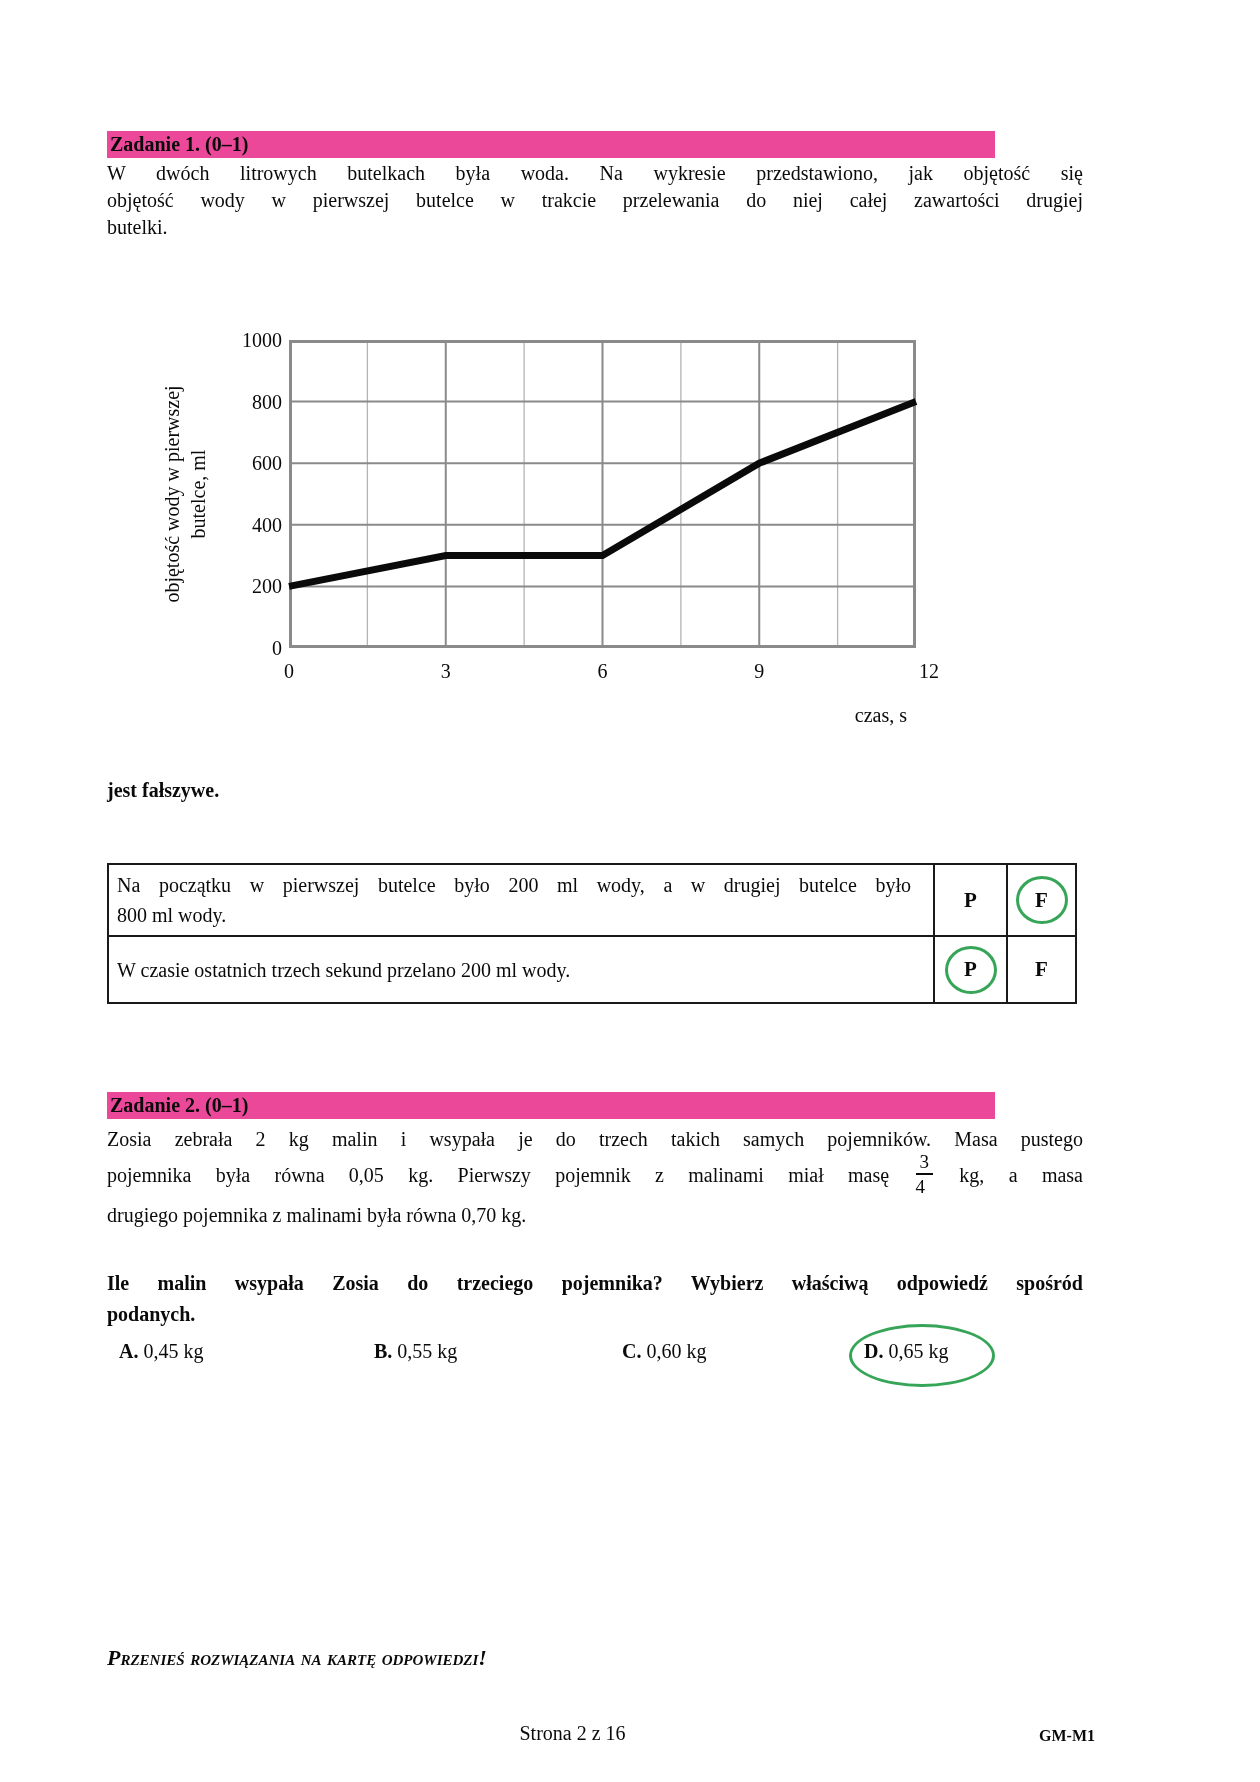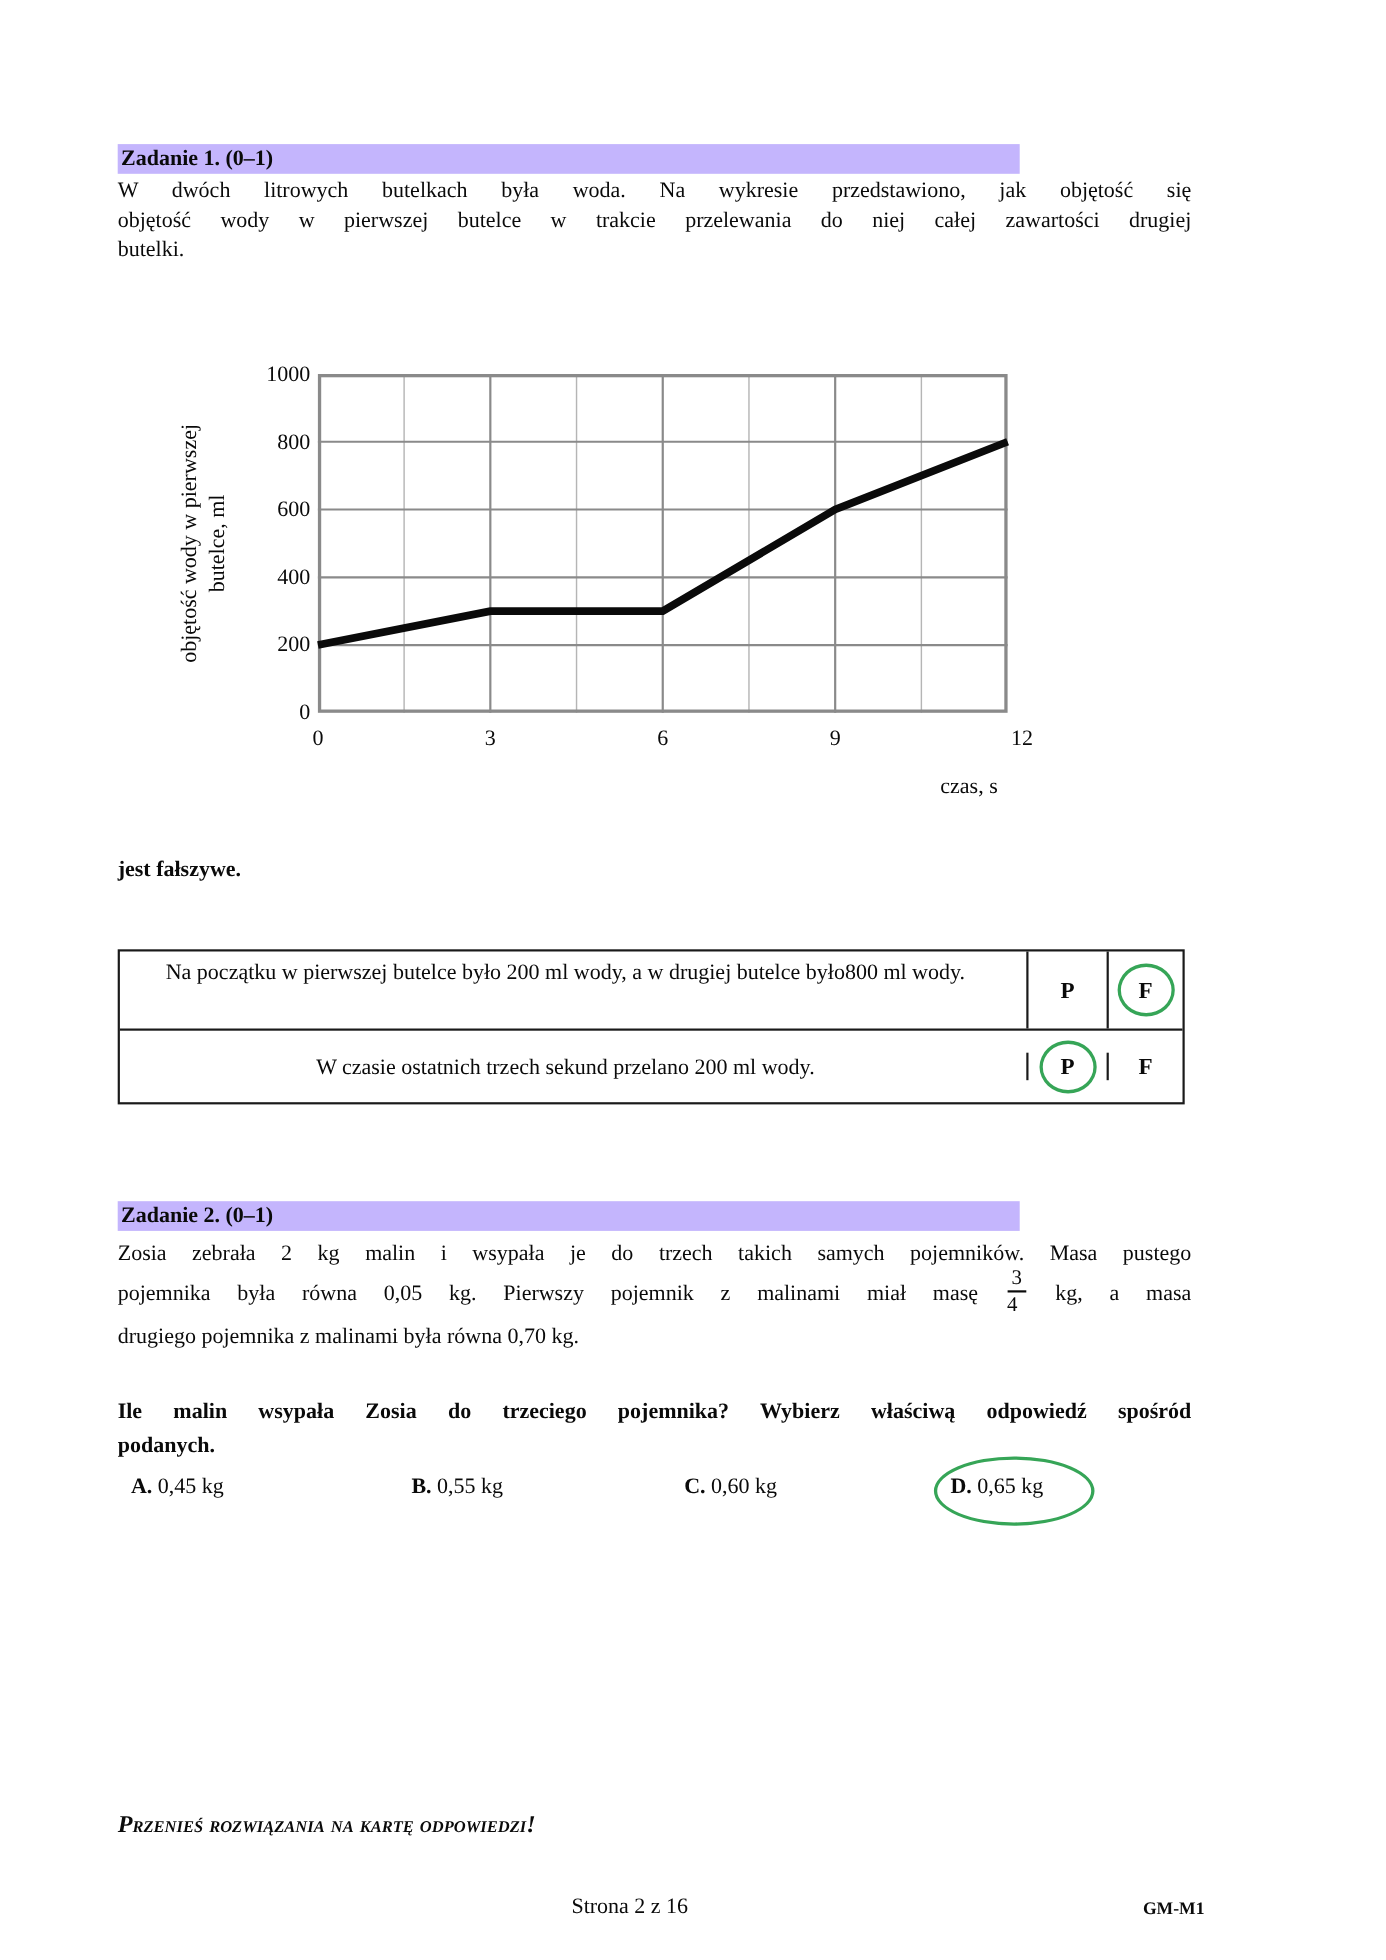--- a/index.html
+++ b/index.html
@@ -1,21 +1,21 @@
 <!DOCTYPE html>
 <html><head>
 <meta charset="utf-8">
 <style>
   html,body{margin:0;padding:0;background:#ffffff;}
   .page{
     position:relative;width:1260px;height:1782px;background:#ffffff;
     font-family:"Liberation Serif","DejaVu Serif",serif;color:#0a0a0a;overflow:hidden;
   }
   .bar{
-    position:absolute;left:107px;width:820px;height:27px;background:#c4b5fd;
+    position:absolute;left:107px;width:888px;height:27px;background:#ec4899;
     font-weight:bold;font-size:20px;line-height:27px;padding-left:3px;box-sizing:border-box;
   }
   .textblock{position:absolute;left:107px;width:976px;font-size:20px;}
   .tline{line-height:27px;text-align:justify;text-align-last:justify;}
   .tline-last{line-height:27px;text-align:left;}
   .bold{font-weight:bold;}
   .bline{line-height:31px;text-align:justify;text-align-last:justify;}
   .bline-last{line-height:31px;text-align:left;}
 
   
@@ -33,32 +33,32 @@
 
   
   .pf-table{
     position:absolute;left:107px;top:863px;width:970px;box-sizing:border-box;
     border:2px solid #1a1a1a;font-size:20px;
   }
   .pf-row{display:flex;}
   .pf-row + .pf-row{border-top:2px solid #1a1a1a;}
   .stmt{
     flex:1 1 auto;box-sizing:border-box;padding:4px 22px 4px 8px;
-    display:flex;flex-direction:row;justify-content:center;line-height:30px;
+    display:flex;flex-direction:column;justify-content:center;line-height:30px;
   }
   .stmt .sl1{text-align:justify;text-align-last:justify;}
   .stmt .sl2{text-align:left;}
   .opt{
     box-sizing:border-box;border-left:2px solid #1a1a1a;display:flex;align-items:center;justify-content:center;
     font-weight:bold;font-size:21px;position:relative;
   }
   .opt.p{width:73px;}
   .opt.f{width:69px;}
   .row1{min-height:70px;}
-  .row2{min-height:65px;align-items:center;}
+  .row2{min-height:65px;}
   .ring{
     display:none;position:absolute;left:50%;top:50%;transform:translate(-50%,-50%);
     width:46px;height:42px;border:3.5px solid #36a557;border-radius:50%;
   }
   .opt.circled .ring{display:block;}
 
   
   .frac{display:inline-block;vertical-align:middle;text-align:center;font-size:19px;line-height:21px;padding:0 2px;transform:translateY(-3px);}
   .frac .num{display:block;border-bottom:2px solid #0a0a0a;padding:0 4px 1px;}
   .frac .den{display:block;padding-top:1px;}

